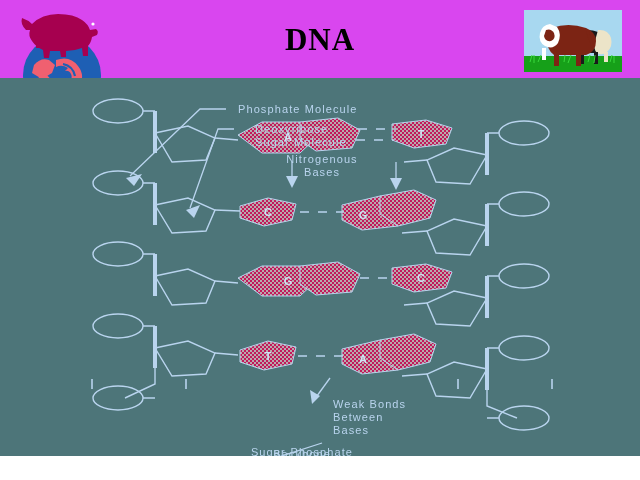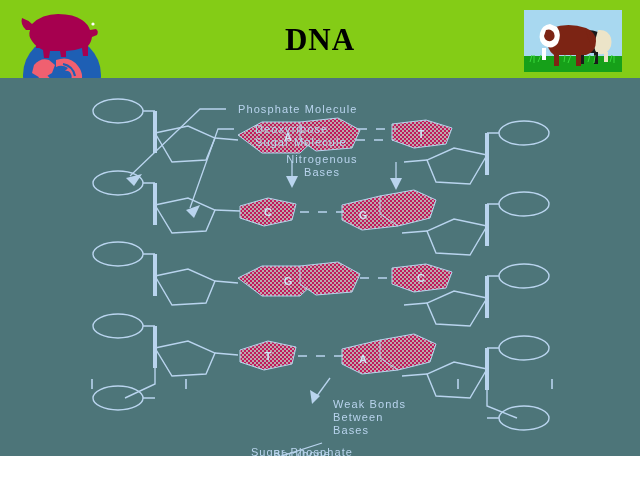--- a/index.html
+++ b/index.html
@@ -18,21 +18,21 @@
     width: 640px;
     height: 480px;
     background: #ffffff;
   }
   
   .header-band {
     position: absolute;
     left: 0; top: 0;
     width: 640px;
     height: 78px;
-    background: #84cc16;
+    background: #d946ef;
   }
   .slide-title {
     position: absolute;
     left: 0; top: 22px;
     width: 640px;
     text-align: center;
     font-family: "Liberation Serif", serif;
     font-weight: bold;
     font-size: 31px;
     letter-spacing: 1px;

